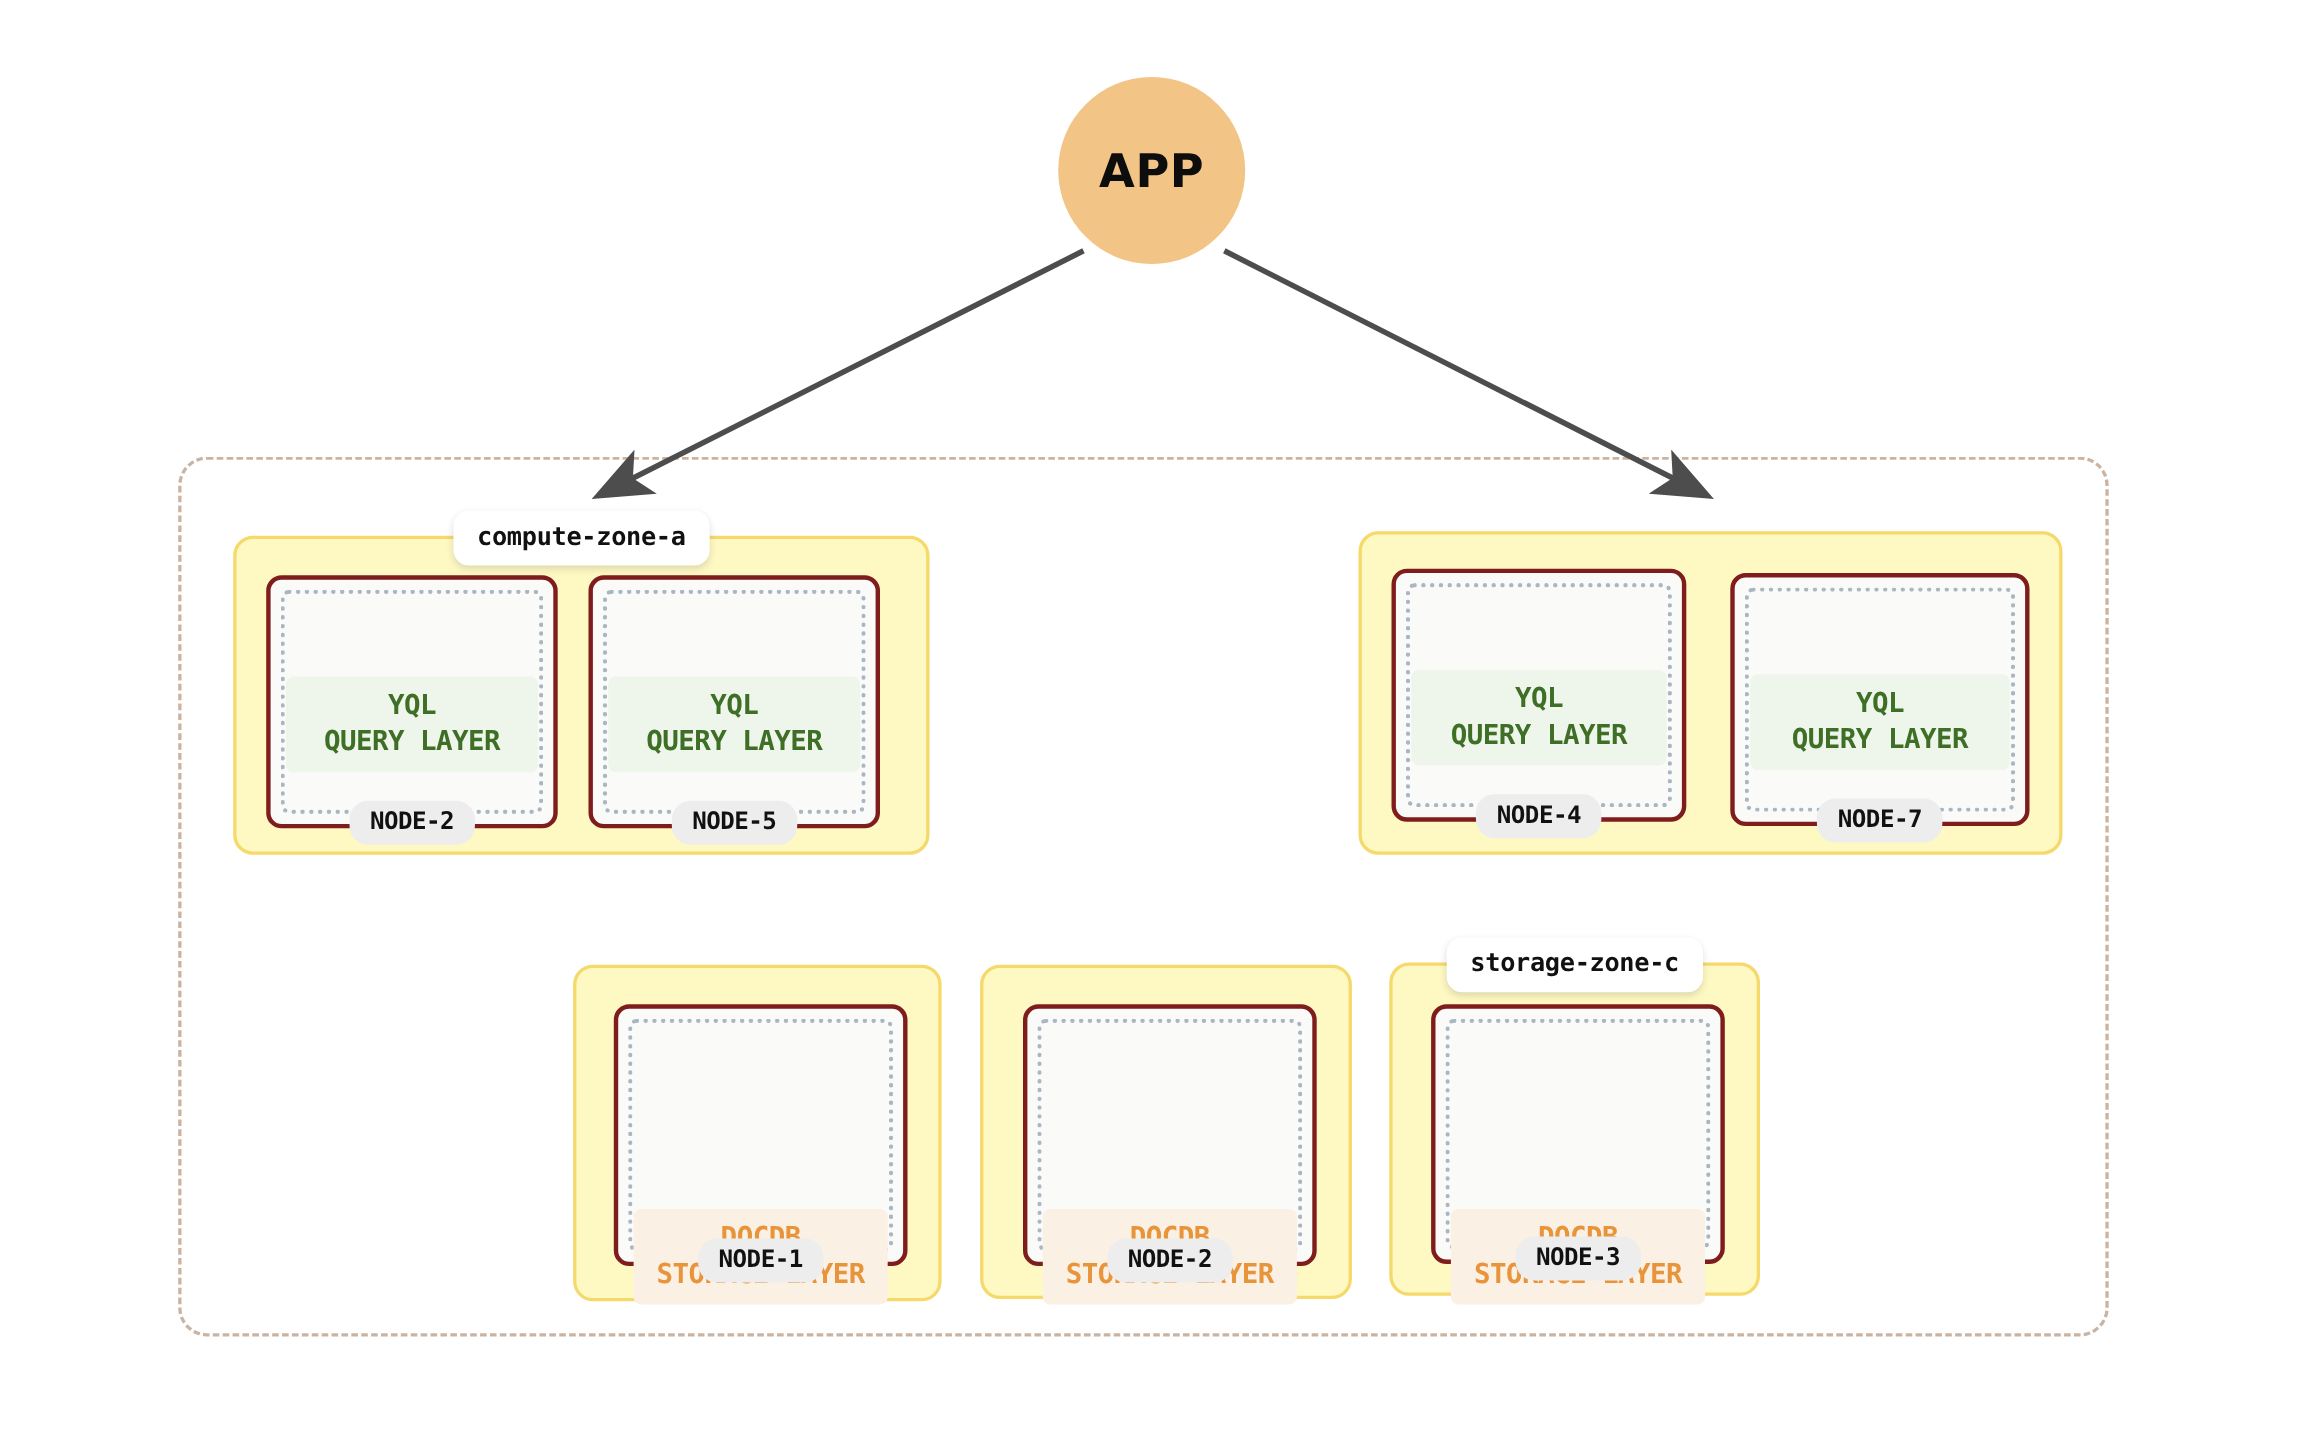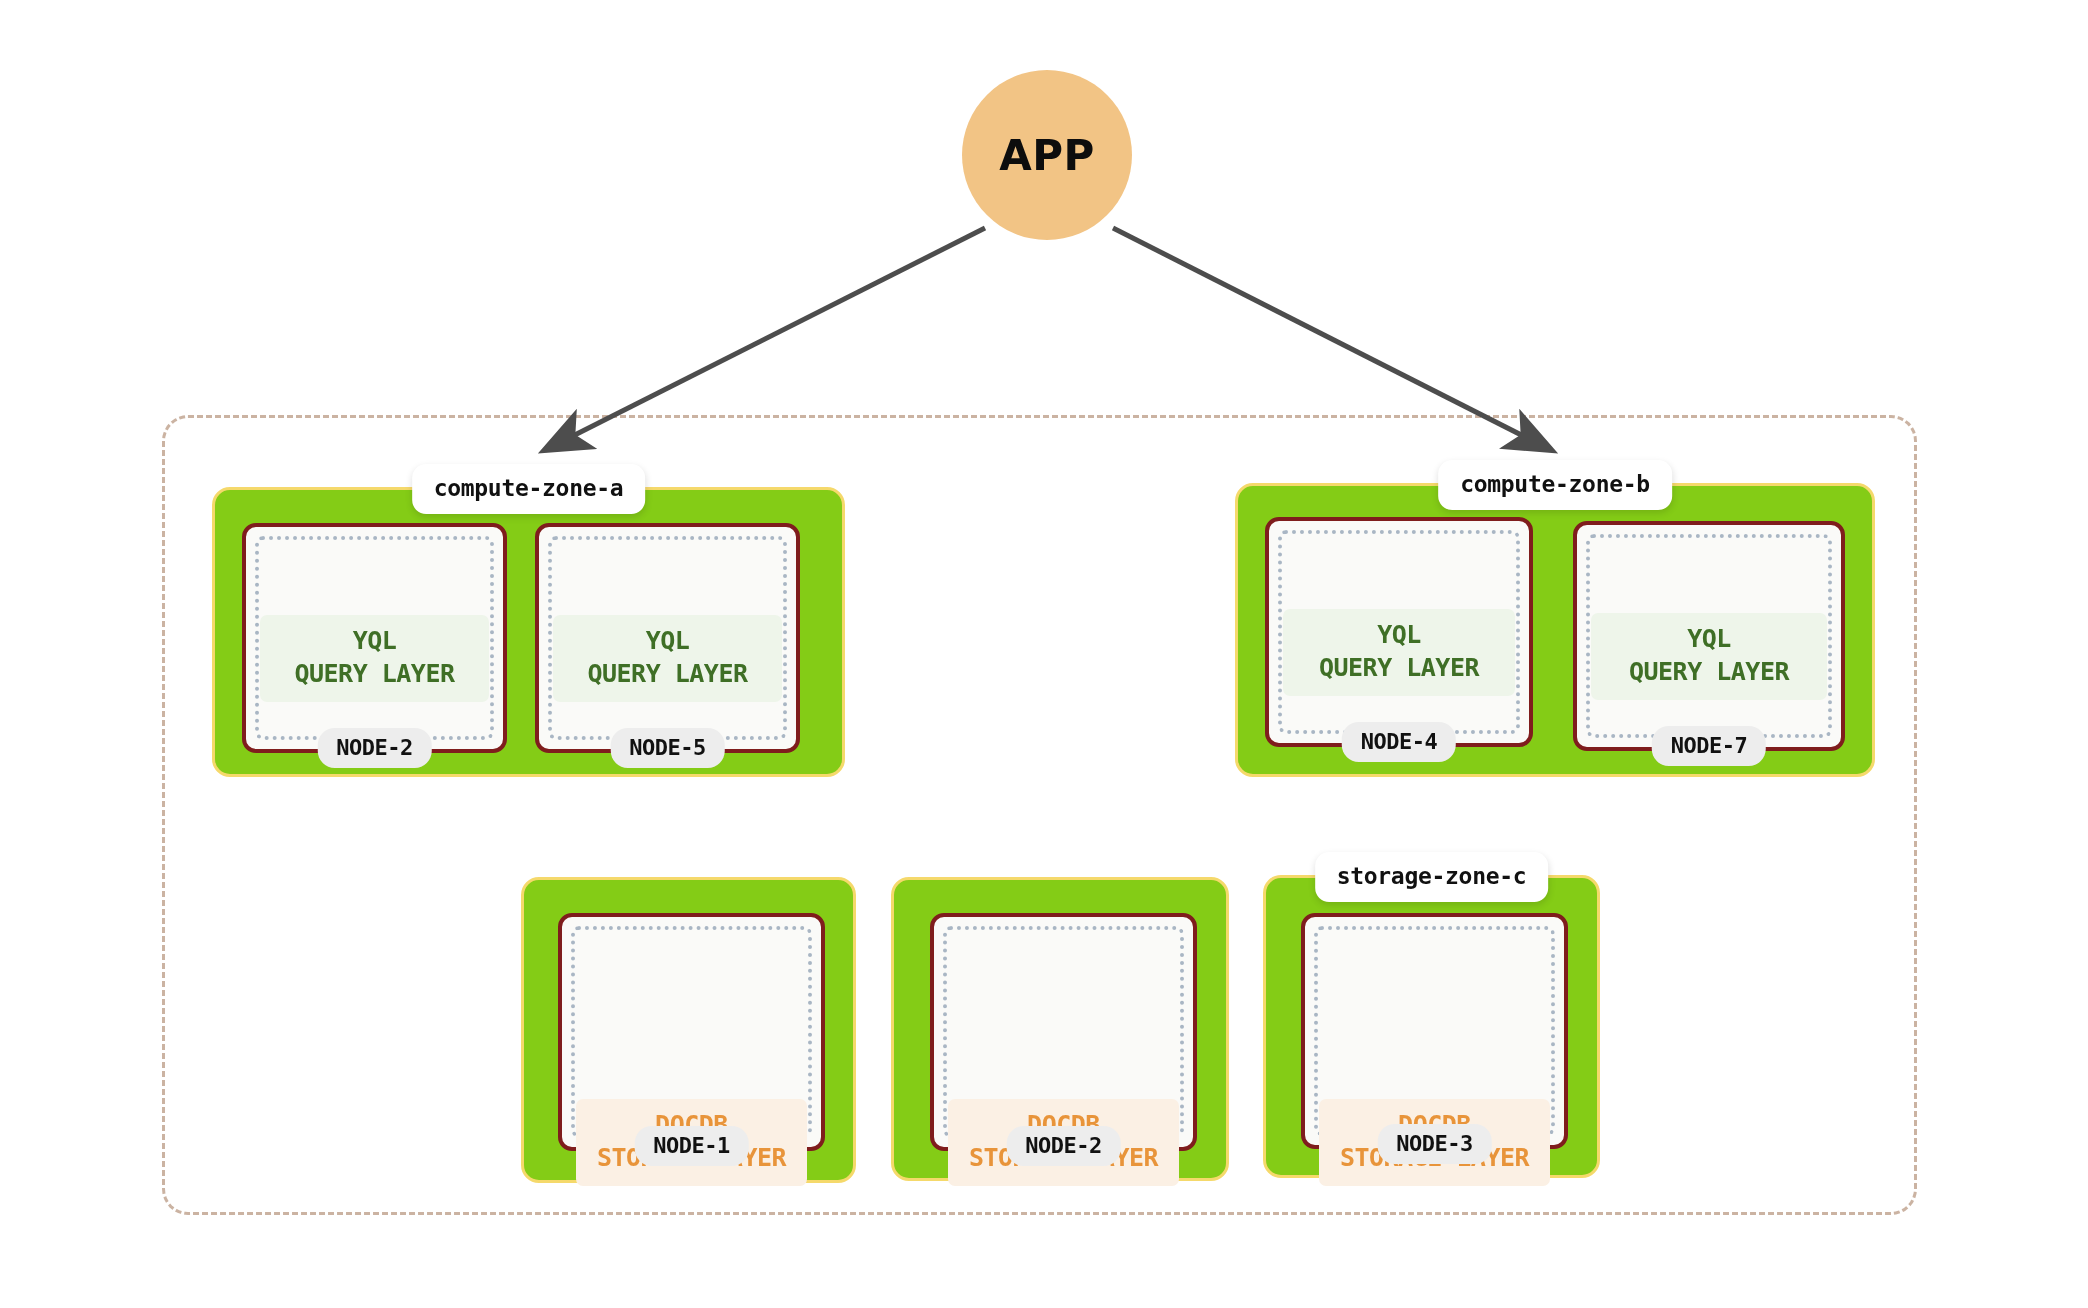--- a/index.html
+++ b/index.html
@@ -64,21 +64,21 @@
     height: 800px;
     border: 3px dashed #cbb3a2;
     border-radius: 26px;
     box-sizing: border-box;
     z-index: 1;
   }
 
   
   .zone {
     position: absolute;
-    background: #84cc16;
+    background: #fef9c3;
     border: 3px solid #f5d96b;
     border-radius: 18px;
     box-sizing: border-box;
     z-index: 3;
   }
   .zone-label {
     position: absolute;
     top: -26px;
     left: 50%;
     transform: translateX(-50%);
@@ -198,21 +198,20 @@
       <div class="node-inner-dash"></div>
       <div class="layer-band layer-yql">
         <span class="l1">YQL</span>
         <span class="l2">QUERY LAYER</span>
       </div>
       <div class="node-badge">NODE-5</div>
     </div>
   </div>
 
   <div class="zone" style="left:1235px; top:483px; width:640px; height:294px;">
-    <div class="zone-label">compute-zone-b</div>
 
     <div class="node" style="left:27px; top:31px; width:268px; height:230px;">
       <div class="node-inner-dash"></div>
       <div class="layer-band layer-yql">
         <span class="l1">YQL</span>
         <span class="l2">QUERY LAYER</span>
       </div>
       <div class="node-badge">NODE-4</div>
     </div>
 

